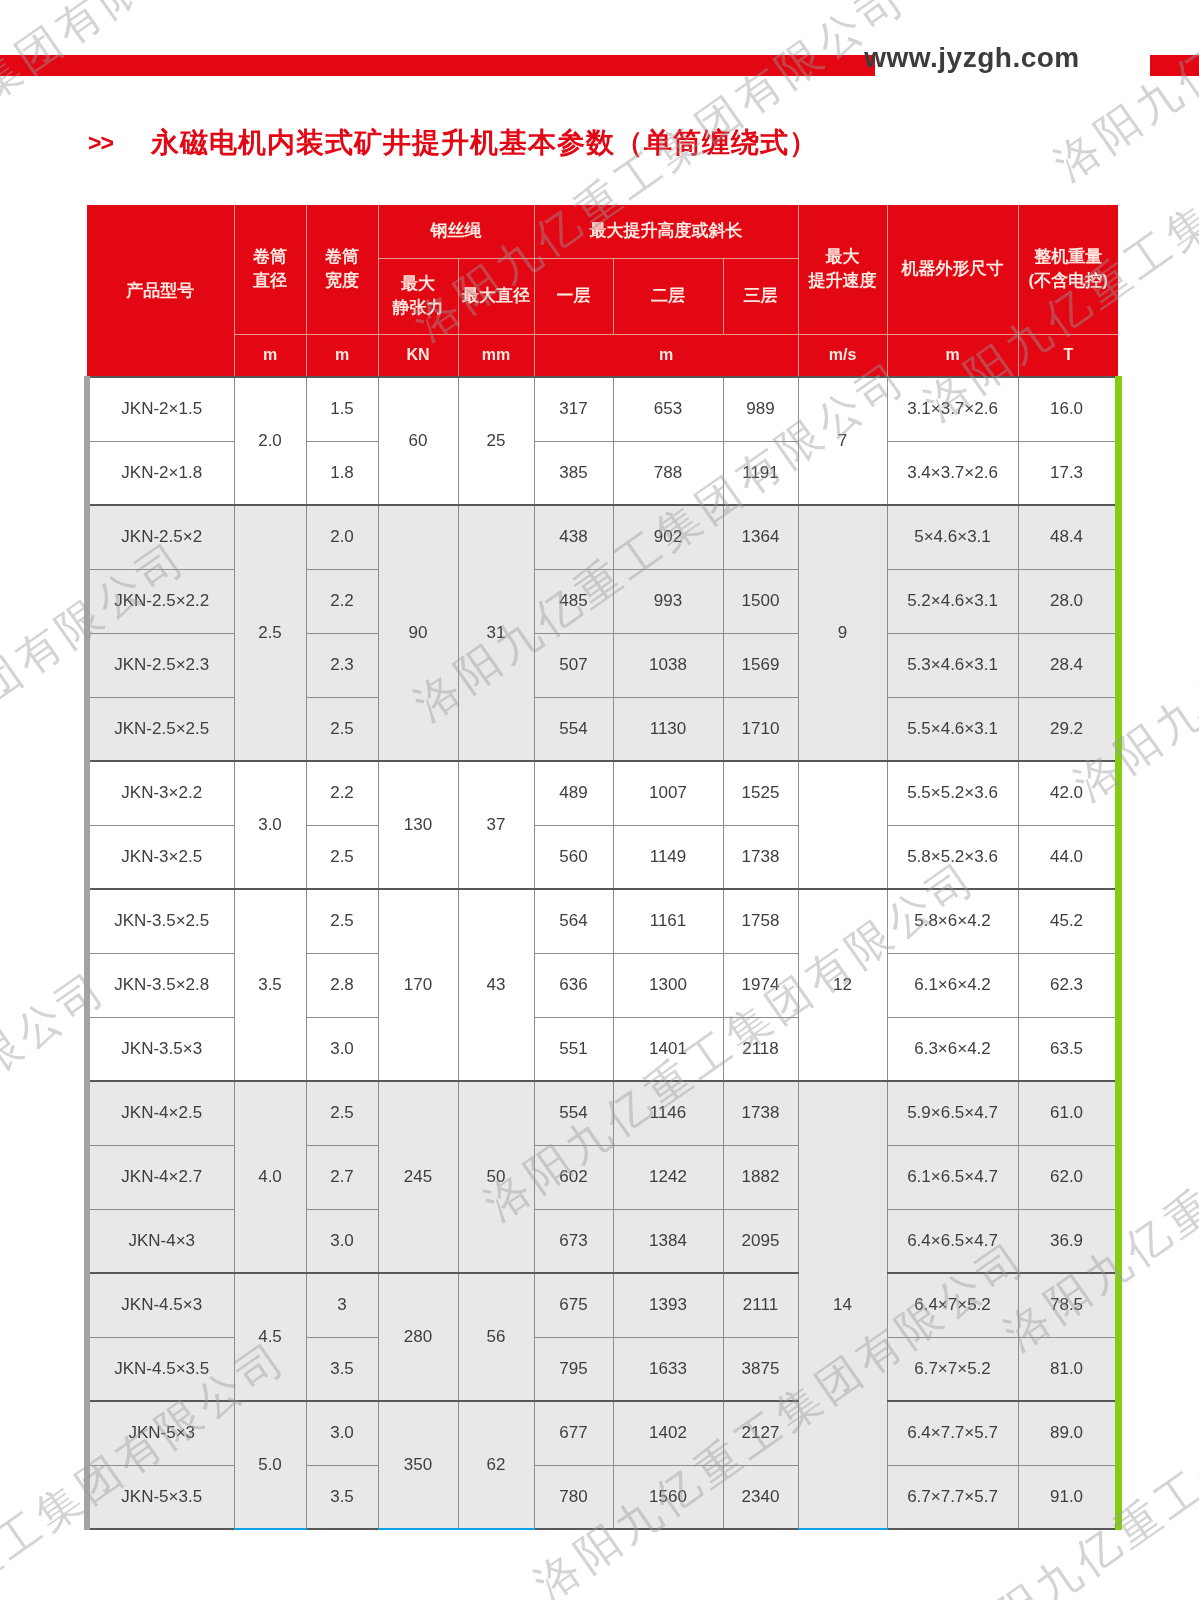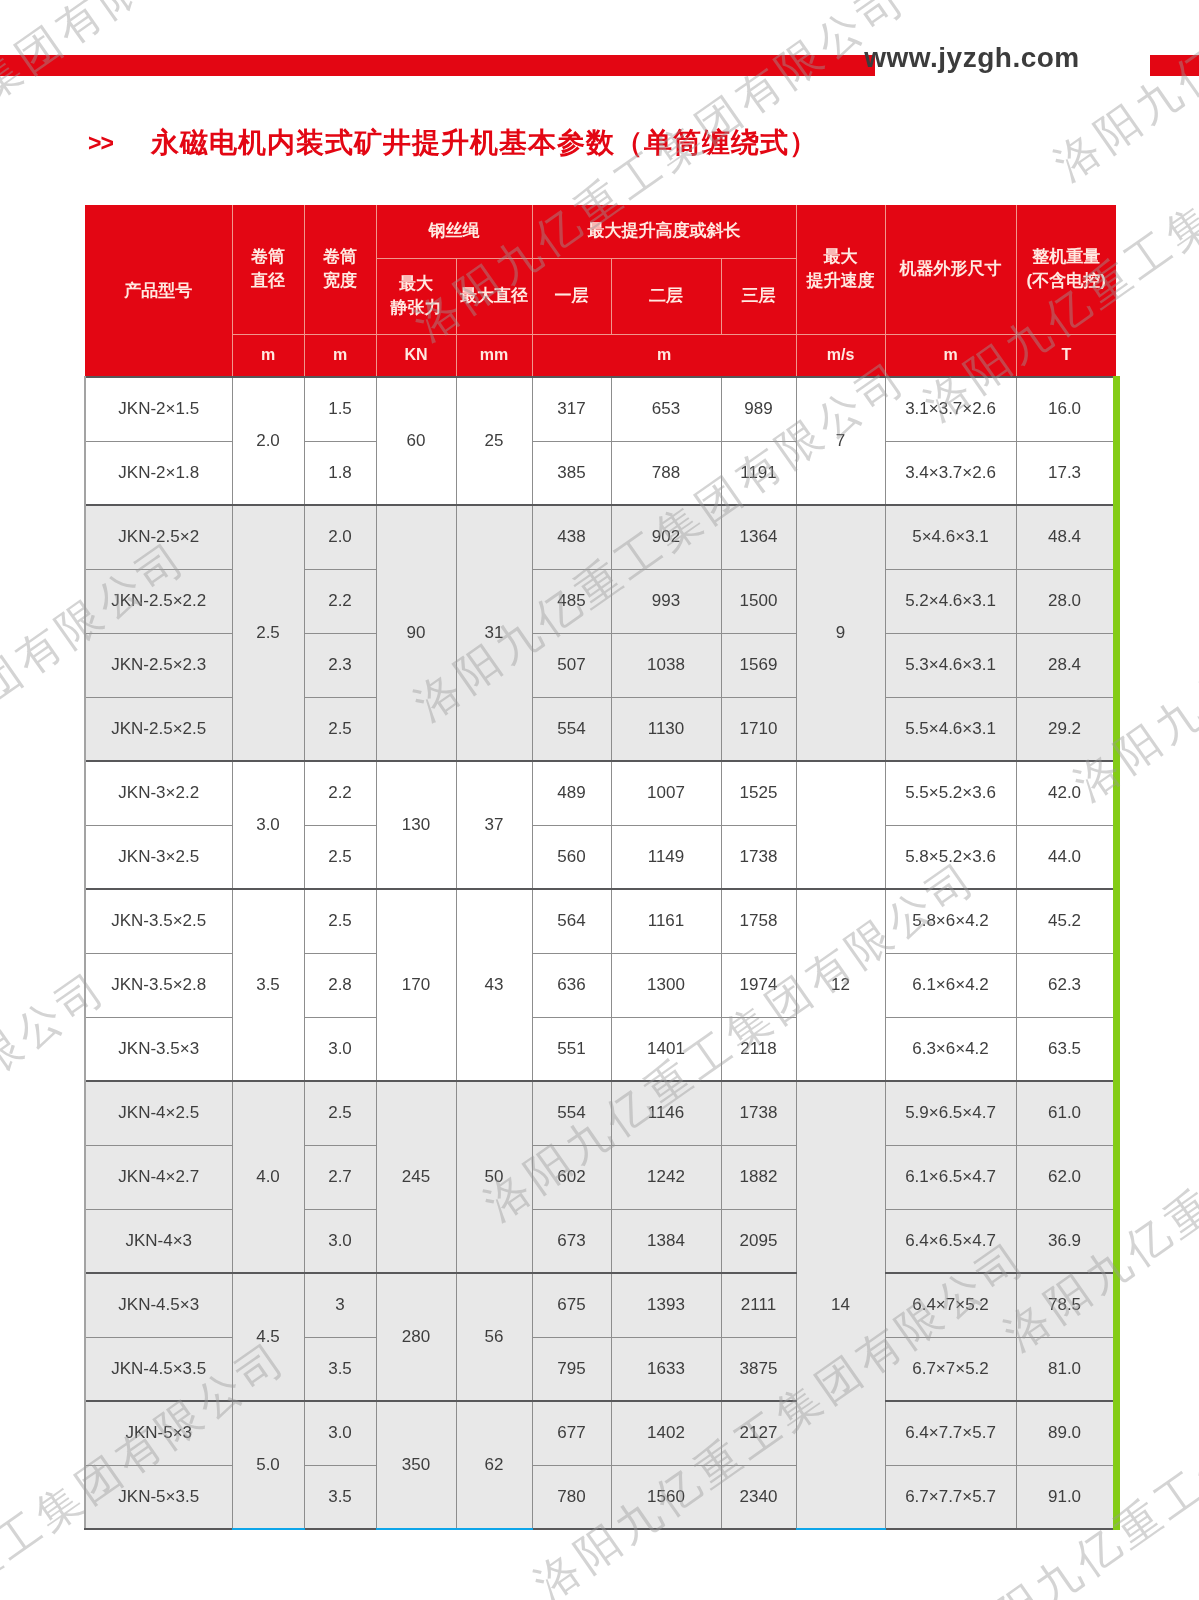--- a/index.html
+++ b/index.html
@@ -30,21 +30,21 @@
   th.no-t{border-top:none;}
   th.no-l{border-left:none;}
   th.no-r{border-right:none;}
   tbody tr{height:64px;}
   tbody td{
     border:1px solid #8d8d8d;font-size:17px;color:#3e3e3e;
     text-align:center;vertical-align:middle;padding:0;background:#ffffff;
   }
   tbody tr.g td{background:#e8e8e8;}
   tbody tr.gs td{border-top:2px solid #58585a;}
-  tbody td.model{border-left:2px solid #a3a3a3;}
+  tbody td.model{border-left:6px solid #a3a3a3;}
   tbody td.weight{border-right:7px solid #84cc16;}
   tbody tr:last-child td{border-bottom:2px solid #58585a;}
   tbody td.bb{border-bottom:2px solid #0ea5e9;}
   
   .wm{
     position:absolute;white-space:nowrap;z-index:40;pointer-events:none;
     font-size:44px;letter-spacing:5px;color:#9a9a9a;opacity:.42;
     transform:rotate(-35deg);transform-origin:0 50%;
   }
   .wm1 {left:-260px;top:230px;}

